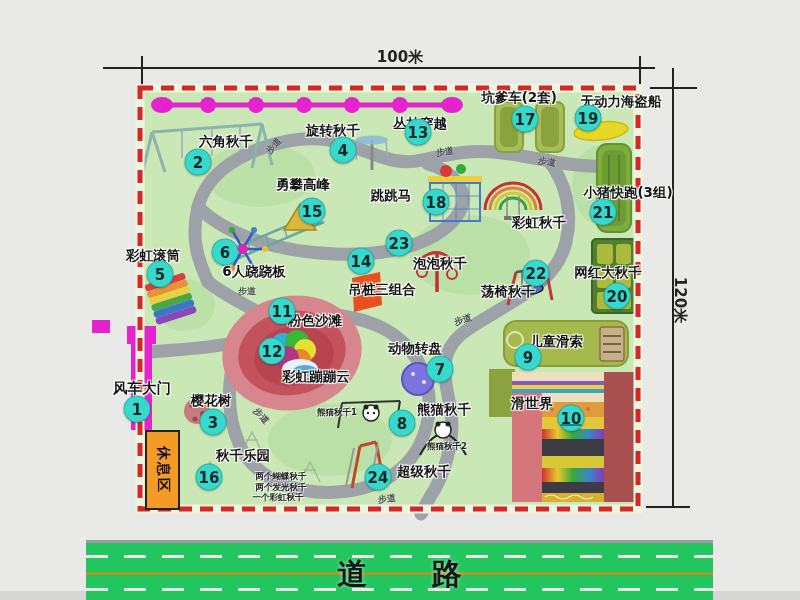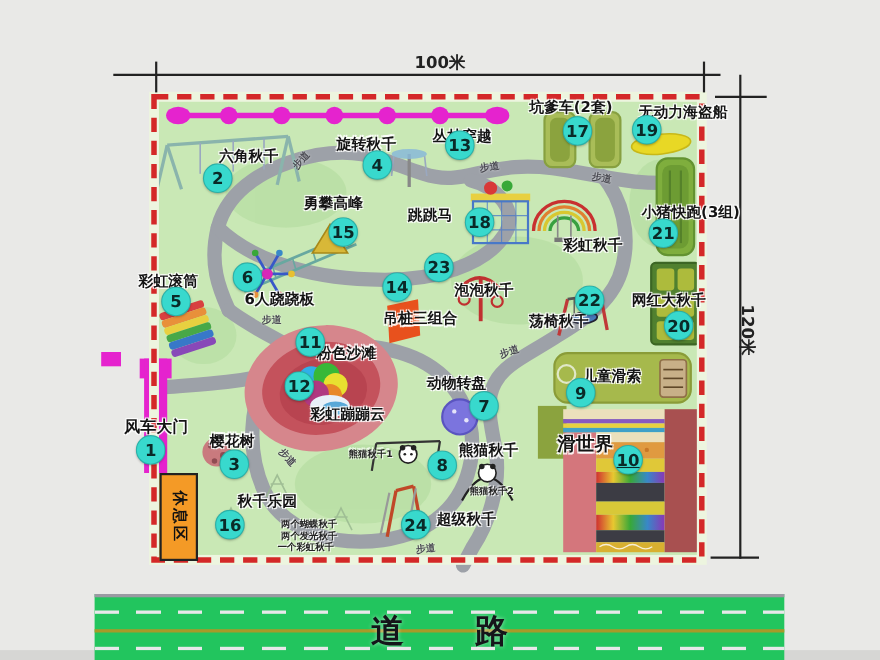--- a/index.html
+++ b/index.html
@@ -352,21 +352,21 @@
       <div class="poi-label" style="left: 254px; top: 272px;">6人跷跷板</div>
       <div class="poi-num" style="left: 440px; top: 369px;">7</div>
       <div class="poi-label" style="left: 415px; top: 349px;">动物转盘</div>
       <div class="poi-num" style="left: 402px; top: 423px;">8</div>
       <div class="poi-label" style="left: 444px; top: 410px;">熊猫秋千</div>
       <div class="poi-note" style="left: 337px; top: 413px;">熊猫秋千1</div>
       <div class="poi-note" style="left: 447px; top: 447px;">熊猫秋千2</div>
       <div class="poi-num" style="left: 528px; top: 357px;">9</div>
       <div class="poi-label" style="left: 556px; top: 342px;">儿童滑索</div>
       <div class="poi-num" style="left: 571px; top: 418px; text-decoration: underline;">10</div>
-      <div class="poi-label" style="left: 532px; top: 404px; font-size: 17px;">滑世界</div>
+      <div class="poi-label" style="left: 532px; top: 404px; font-size: 14px;">滑世界</div>
       <div class="poi-num" style="left: 282px; top: 311px;">11</div>
       <div class="poi-label" style="left: 315px; top: 321px;">粉色沙滩</div>
       <div class="poi-num" style="left: 272px; top: 351px;">12</div>
       <div class="poi-label" style="left: 298px; top: 377px; padding-left: 36px;">彩虹蹦蹦云</div>
       <div class="poi-num" style="left: 418px; top: 107px; margin-top: 25px;">13</div>
       <div class="poi-label" style="left: 420px; top: 124px;">丛林穿越</div>
       <div class="poi-num" style="left: 361px; top: 261px;">14</div>
       <div class="poi-label" style="left: 382px; top: 290px;">吊桩三组合</div>
       <div class="poi-num" style="left: 312px; top: 211px;">15</div>
       <div class="poi-label" style="left: 303px; top: 185px;">勇攀高峰</div>

